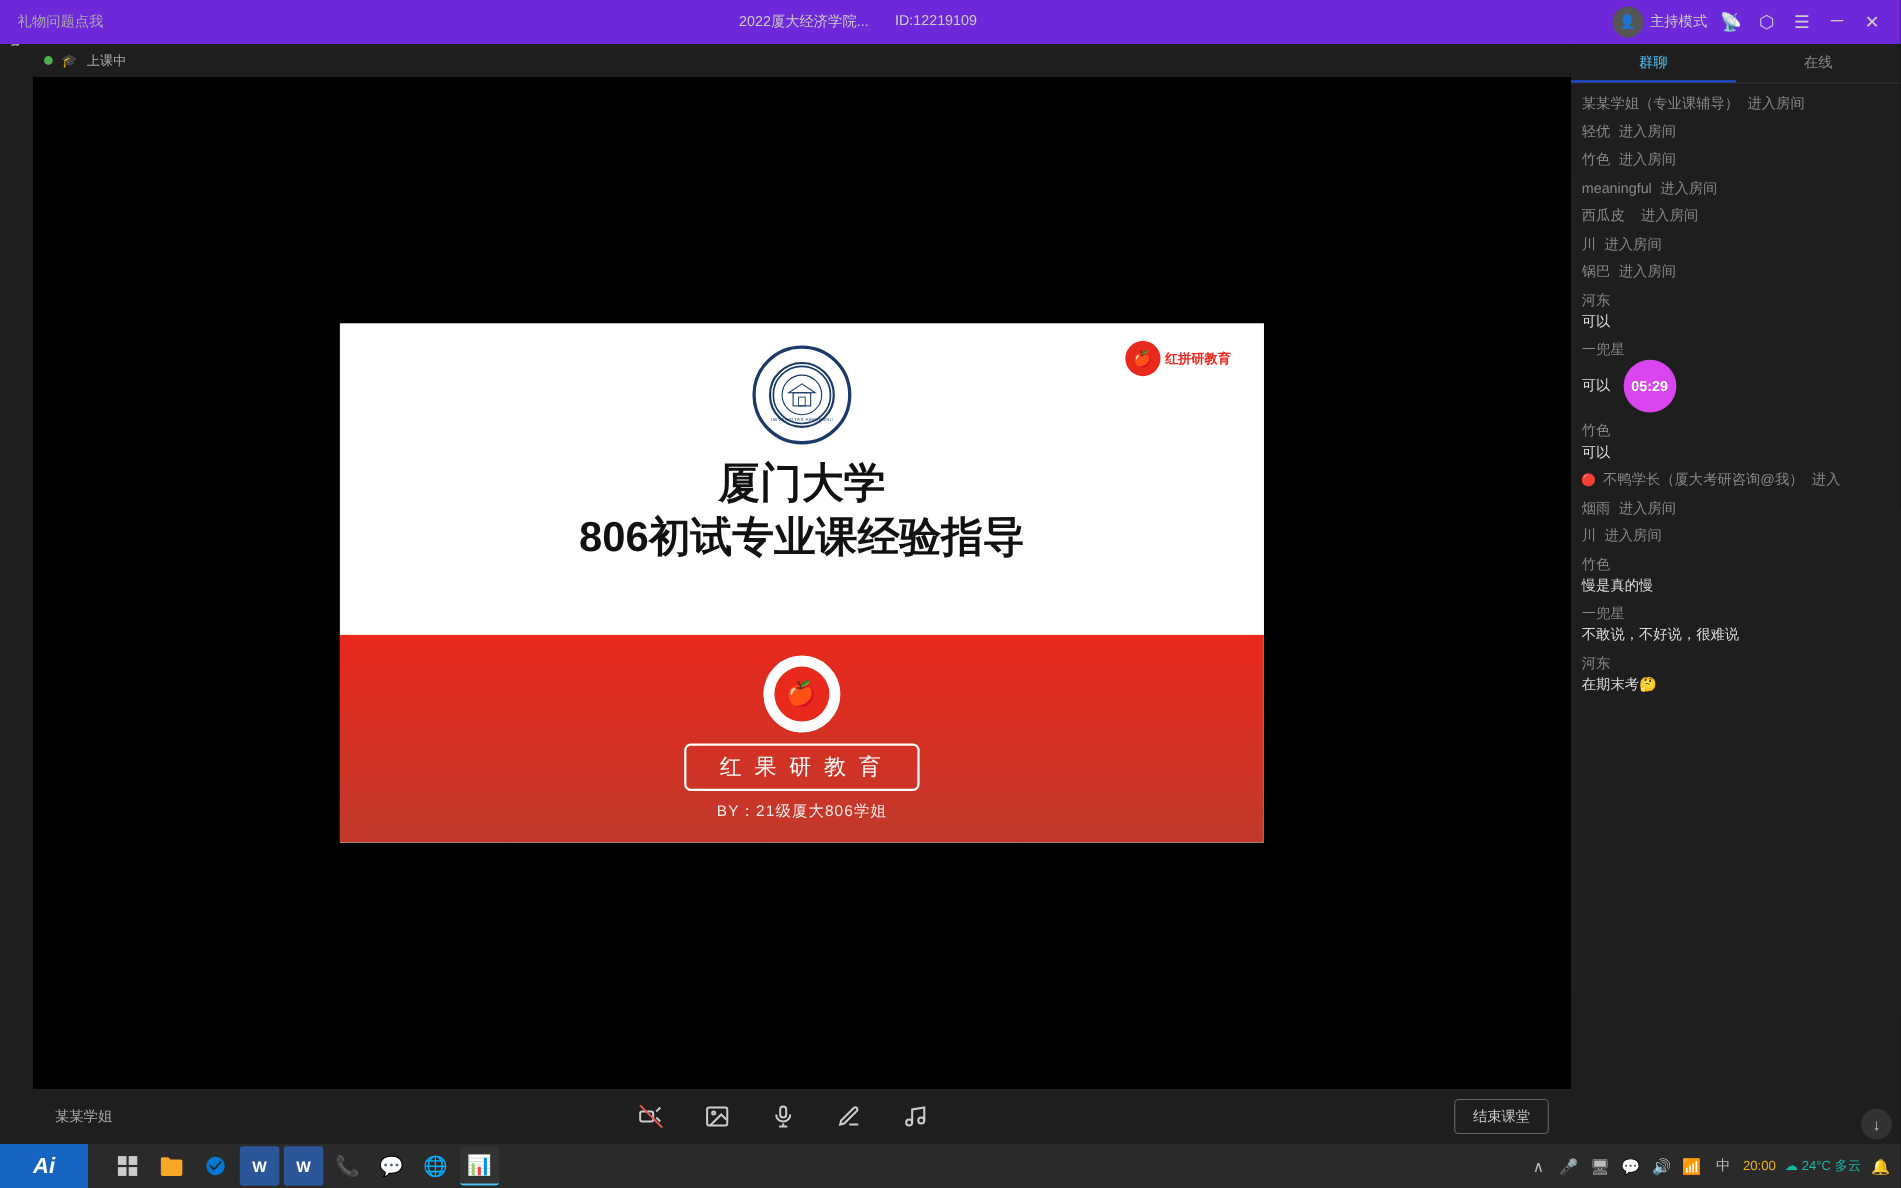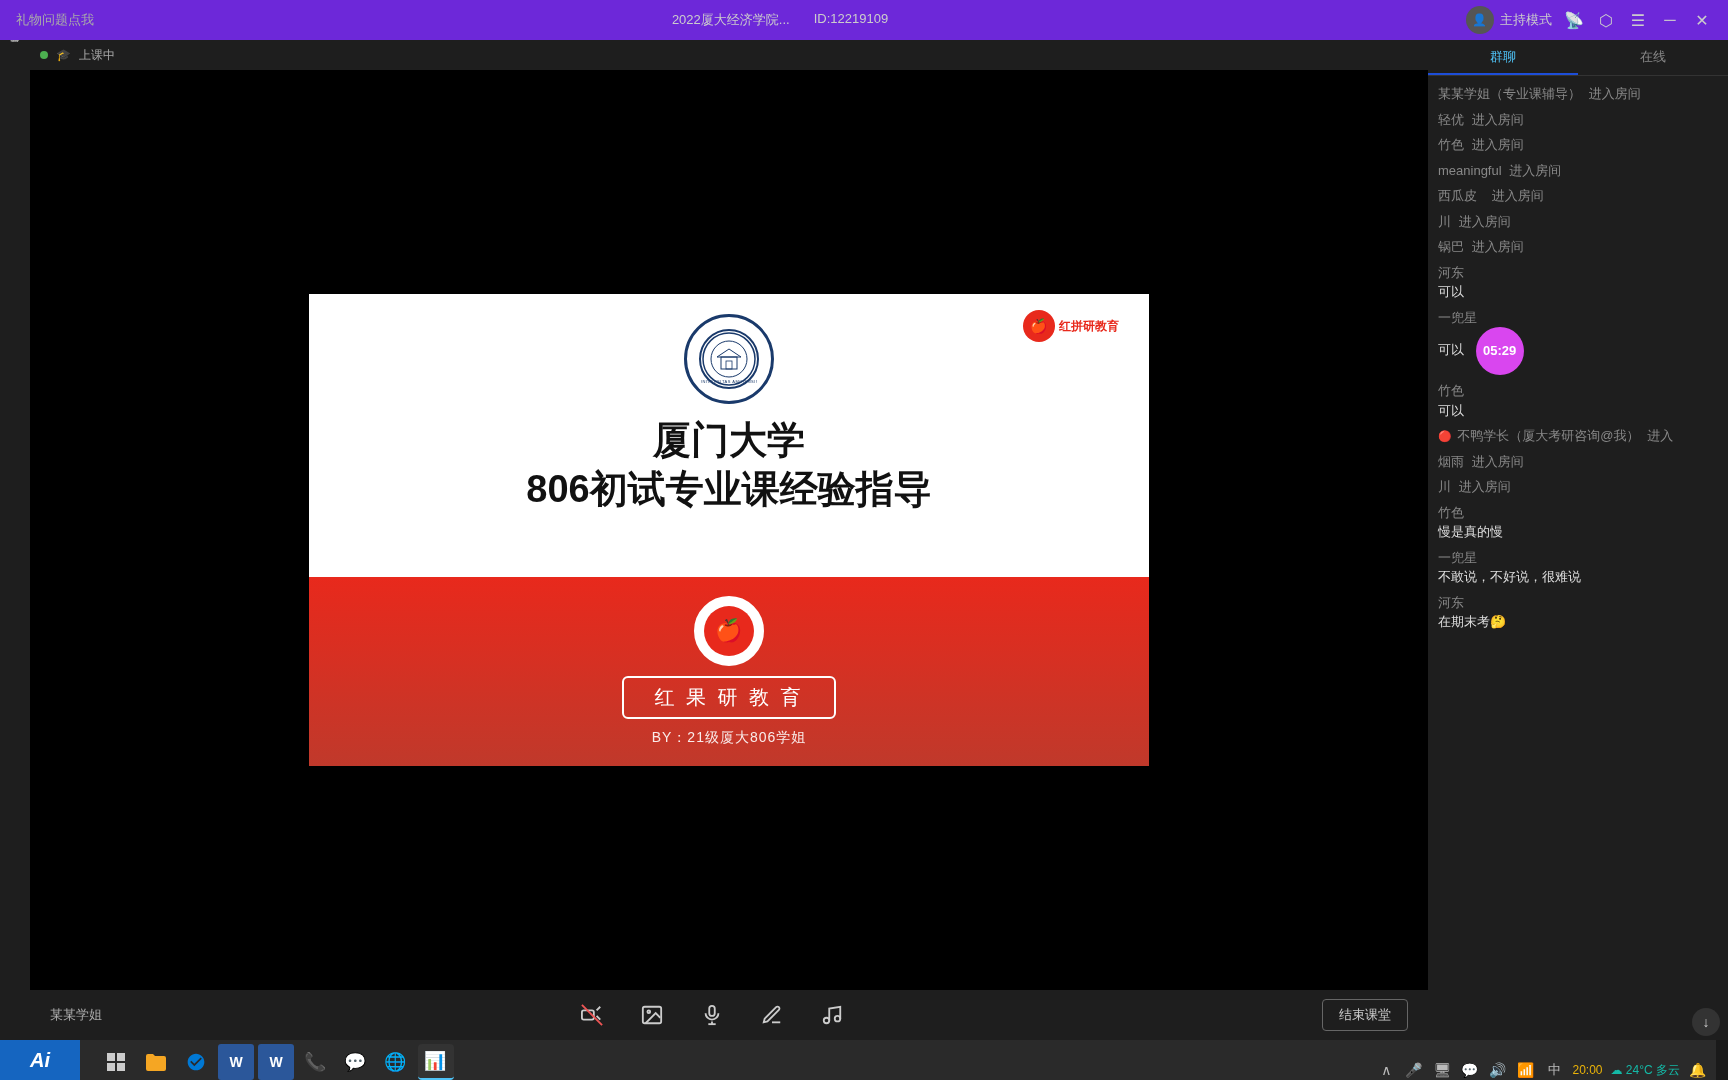--- a/index.html
+++ b/index.html
@@ -346,25 +346,25 @@
       font-weight: bold;
       margin-left: 8px;
       vertical-align: middle;
     }
 
     
     #taskbar {
       position: absolute;
       bottom: 0;
       left: 0;
-      right: 12px;
+      right: 0;
       height: 40px;
       background: #2a2a2a;
       display: flex;
-      align-items: flex-end;
+      align-items: center;
       justify-content: space-between;
       padding: 0 8px;
       z-index: 100;
       gap: 40px;
     }
     #taskbar-left {
       display: flex;
       align-items: center;
       gap: 4px;
     }

